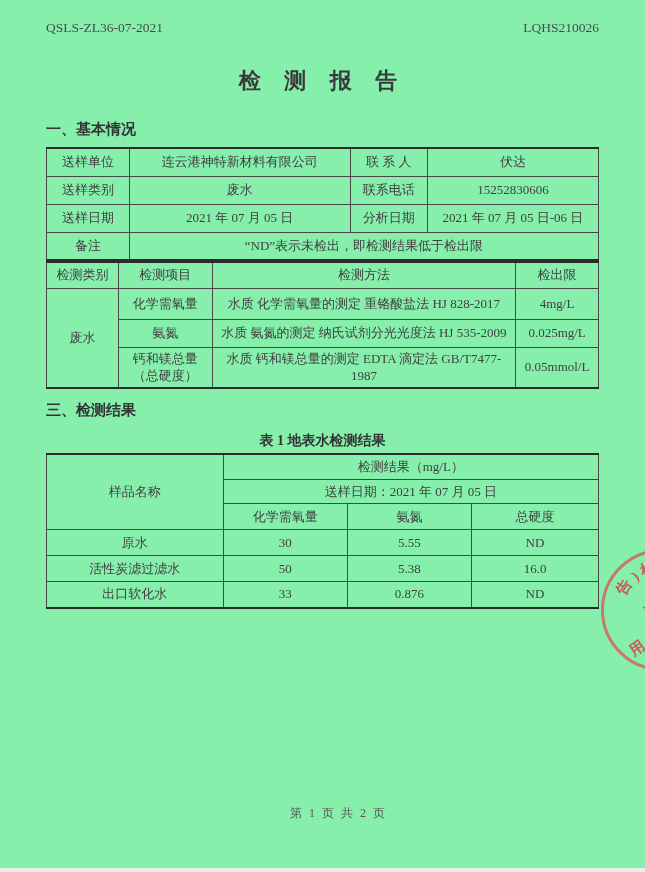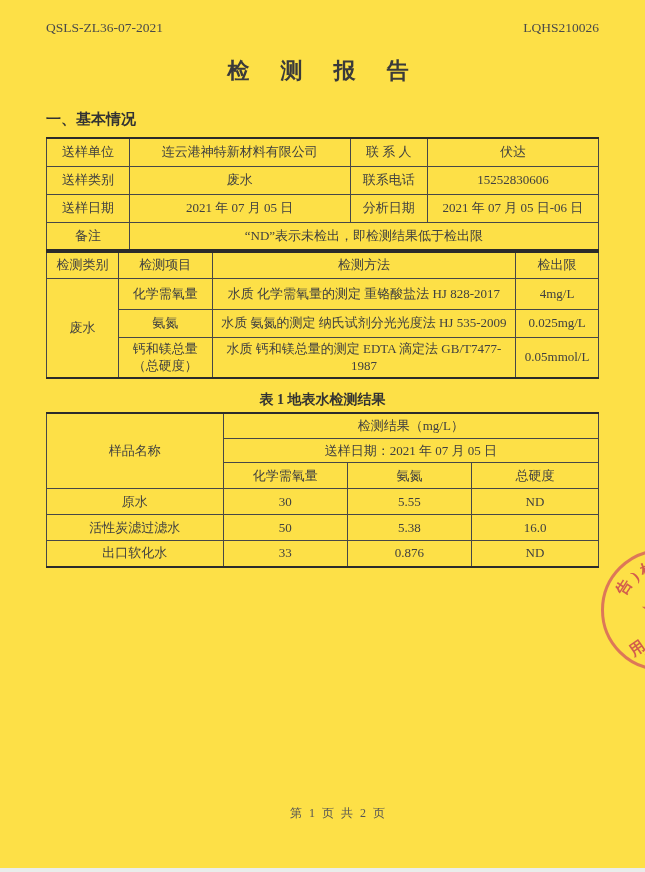--- a/index.html
+++ b/index.html
@@ -1,38 +1,37 @@
 <!DOCTYPE html>
 <html><head>
 <meta charset="utf-8">
 <style>
   * { margin:0; padding:0; box-sizing:border-box; }
   html,body { background:#ffffff; }
   .page {
     position:relative;
     width:645px; height:872px;
-    background:#fde047;
+    background:#86efac;
     overflow:hidden;
     font-family:"Liberation Serif","DejaVu Serif",serif;
     color:#3e3e3e;
   }
   .content { padding:20px 46px 0 46px; }
 
   .doc-header {
     display:flex; justify-content:space-between;
     font-size:13.5px; color:#4a4a4a;
   }
 
   .report-title {
     text-align:center;
     font-size:22px; font-weight:bold;
     letter-spacing:9px;
     color:#3a3a3a;
-    margin-top:20px;
-    font-family:Liberation Mono, monospace;
+    margin-top:30px;
   }
 
   .section-heading {
     font-size:15px; font-weight:bold;
     color:#333333;
   }
   .h1 { margin-top:24px; margin-bottom:8px; }
   .h2 { margin-top:20px; margin-bottom:7px; }
   .h3 { margin-top:12px; margin-bottom:0; }
 
@@ -179,20 +178,21 @@
       </tr>
       <tr class="r3">
         <td class="pre-line">钙和镁总量
 （总硬度）</td>
         <td>水质 钙和镁总量的测定 EDTA 滴定法 GB/T7477-1987</td>
         <td>0.05mmol/L</td>
       </tr>
     </tbody>
       </table>
 
+    <div class="section-heading h3">三、检测结果</div>
     <div class="table-title">表 1 地表水检测结果</div>
 
     <table class="grid t3">
       <colgroup>
           <col style="width:32%">
           <col style="width:22.5%">
           <col style="width:22.5%">
           <col style="width:23%">
         </colgroup>
       <tbody>

